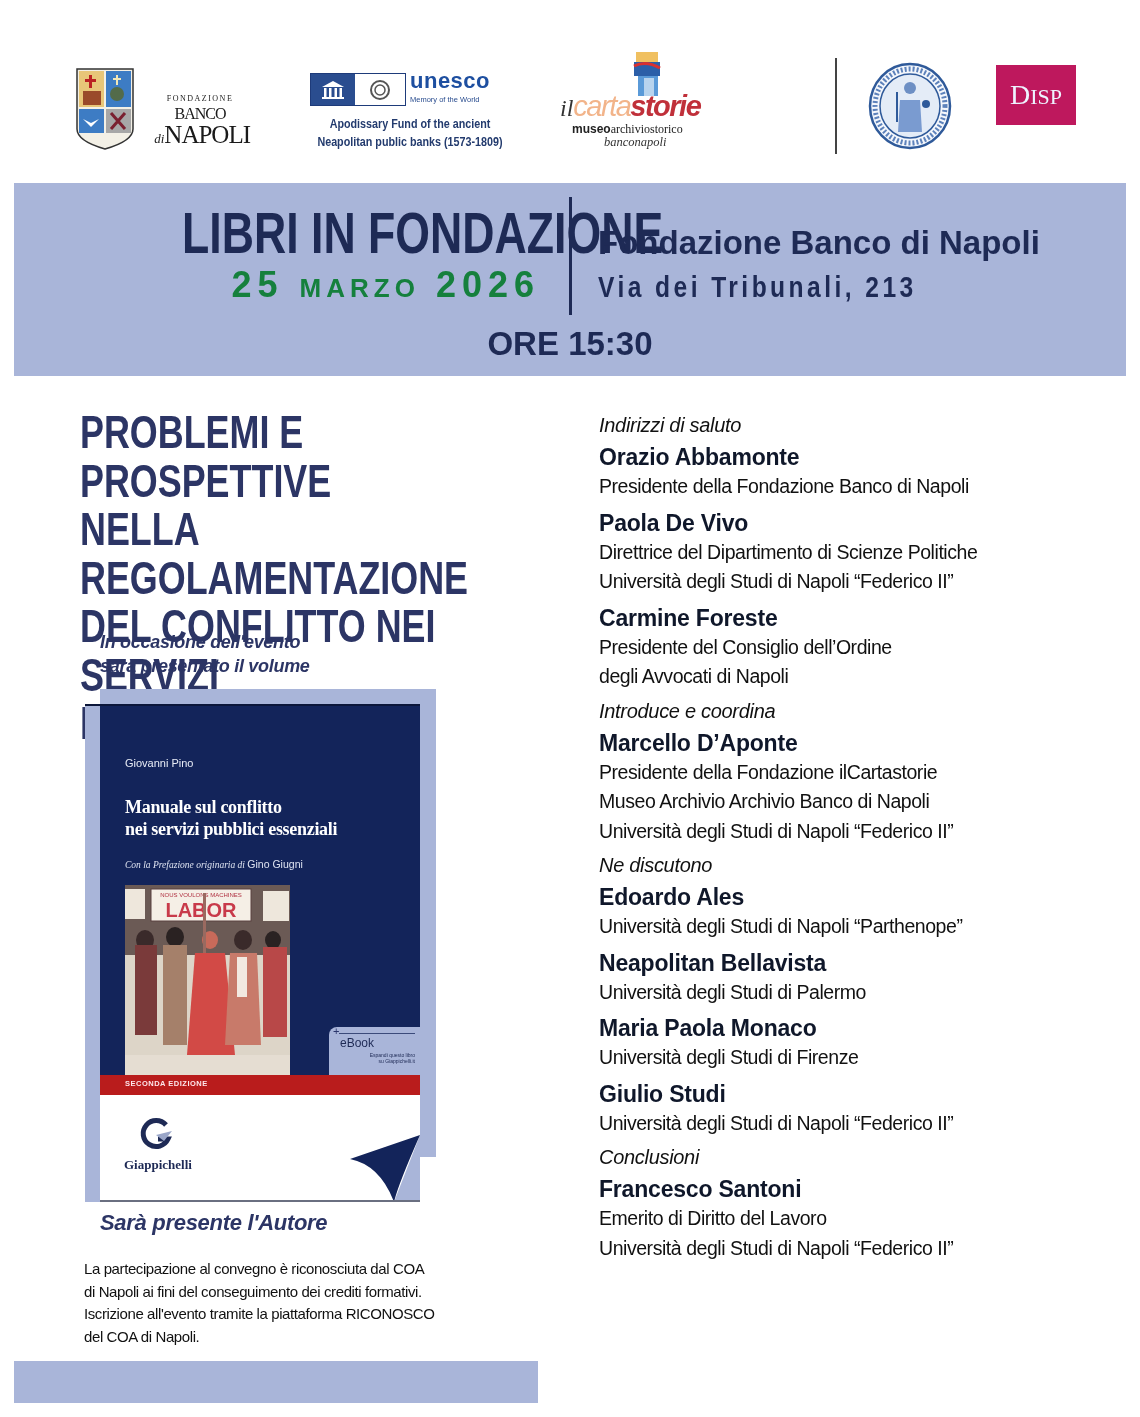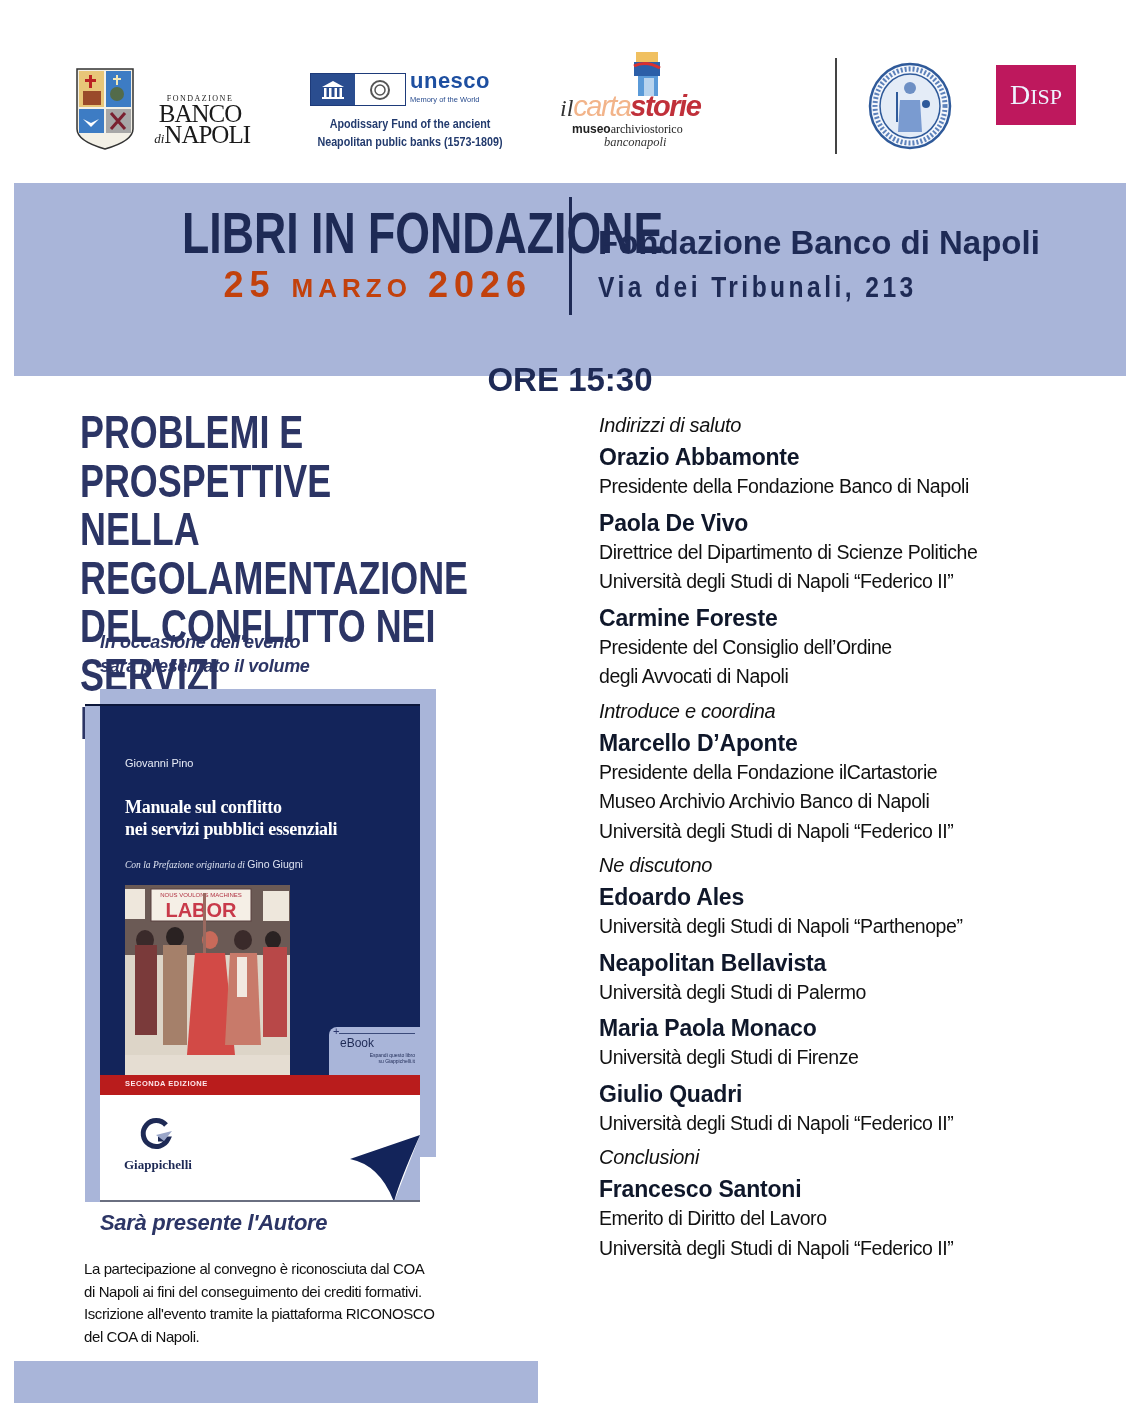--- a/index.html
+++ b/index.html
@@ -5,21 +5,21 @@
   * { box-sizing: border-box; margin: 0; padding: 0; }
   html, body { width: 1140px; height: 1417px; background: #ffffff; overflow: hidden; }
   body { position: relative; font-family: "Liberation Sans", "DejaVu Sans", sans-serif; color: #111; }
 
   .abs { position: absolute; }
 
   
   .logo-fbn-shield { left: 75px; top: 67px; width: 60px; height: 84px; }
   .logo-fbn-text { left: 150px; top: 94px; width: 100px; color: #1a1a1a; font-family: "Liberation Serif", "DejaVu Serif", serif; }
   .logo-fbn-text .fond { font-size: 8px; letter-spacing: 1.5px; text-align: center; }
-  .logo-fbn-text .banco { font-size: 25px; line-height: 20px; letter-spacing: -1px; text-align: center; margin-top: 1px; }
+  .logo-fbn-text .banco { font-size: 16px; line-height: 20px; letter-spacing: -1px; text-align: center; margin-top: 1px; }
   .logo-fbn-text .napoli { font-size: 25px; line-height: 22px; letter-spacing: -1px; text-align: right; }
   .logo-fbn-text .napoli i { font-size: 13px; letter-spacing: 0; }
 
   .logo-unesco { left: 300px; top: 70px; width: 220px; height: 85px; }
   .unesco-box { position: absolute; left: 10px; top: 3px; width: 96px; height: 33px; border: 1.5px solid #1e3b7a; display: flex; }
   .unesco-box .left { width: 44px; height: 100%; background: #2a4d8f; display: flex; align-items: center; justify-content: center; }
   .unesco-box .right { flex: 1; background: #fff; display: flex; align-items: center; justify-content: center; }
   .unesco-word { position: absolute; left: 110px; top: -2px; color: #1e4fa0; font-weight: bold; font-size: 22px; letter-spacing: 0.5px; }
   .unesco-mow { position: absolute; left: 110px; top: 25px; color: #2a4d8f; font-size: 7.5px; }
   .unesco-caption { position: absolute; left: 0; top: 45px; width: 220px; text-align: center; color: #233b6e; font-weight: bold; font-size: 12.5px; line-height: 18px; font-family: "Liberation Sans Narrow", "Liberation Sans", sans-serif; transform: scaleX(0.86); transform-origin: center; }
@@ -37,26 +37,26 @@
   .vsep-logo { left: 835px; top: 58px; width: 2px; height: 96px; background: #444; }
 
   .logo-unina { left: 868px; top: 62px; width: 84px; height: 88px; }
   .logo-disp { left: 996px; top: 65px; width: 80px; height: 60px; background: #be185d; display: flex; align-items: center; justify-content: center; }
   .logo-disp span { color: #eef3ff; font-family: "Liberation Serif", serif; font-size: 28px; letter-spacing: 0; }
   .logo-disp span small { font-size: 22px; }
 
   
   .banner { left: 14px; top: 183px; width: 1112px; height: 193px; background: #a9b5d9; }
   .banner-title { left: 78px; top: 198px; width: 452px; text-align: right; font-family: "Liberation Sans Narrow", "Liberation Sans", sans-serif; font-weight: bold; font-size: 58px; color: #1e2a55; line-height: 70px; transform: scaleX(0.77); transform-origin: right center; white-space: nowrap; }
-  .banner-date { left: 100px; top: 262px; width: 432px; text-align: right; font-weight: bold; color: #c2410c; white-space: nowrap; font-size: 36px; line-height: 46px; letter-spacing: 6px; }
+  .banner-date { left: 108px; top: 262px; width: 432px; text-align: right; font-weight: bold; color: #15803d; white-space: nowrap; font-size: 36px; line-height: 46px; letter-spacing: 6px; }
   .banner-date .month { font-size: 26px; letter-spacing: 5px; }
   .banner-vline { left: 569px; top: 197px; width: 3px; height: 118px; background: #1e2a55; }
   .banner-venue { left: 598px; top: 221px; font-weight: bold; font-size: 33px; color: #1e2a55; white-space: nowrap; line-height: 44px; letter-spacing: 0px; }
   .banner-addr { left: 598px; top: 267px; font-weight: bold; font-size: 30px; color: #1e2a55; white-space: nowrap; line-height: 40px; letter-spacing: 4.2px; transform: scaleX(0.82); transform-origin: left center; }
-  .banner-time { left: 14px; top: 320px; width: 1112px; text-align: center; font-weight: bold; font-size: 33px; color: #1e2a55; line-height: 48px; margin-top: 36px; }
+  .banner-time { left: 14px; top: 320px; width: 1112px; text-align: center; font-weight: bold; font-size: 33px; color: #1e2a55; line-height: 48px; }
 
   
   .main-title { left: 80px; top: 408px; width: 600px; font-family: "Liberation Sans Narrow", "Liberation Sans", sans-serif; font-weight: bold; font-size: 46px; line-height: 48.5px; color: #2c3565; transform: scaleX(0.78); transform-origin: left top; }
 
   .volume-intro { left: 100px; top: 630px; font-style: italic; font-weight: bold; font-size: 18px; line-height: 24px; color: #2c3565; letter-spacing: -0.3px; }
 
   .book-frame { left: 100px; top: 689px; width: 336px; height: 468px; background: #a9b5d9; }
   .book-frame-left { left: 85px; top: 705px; width: 15px; height: 497px; background: #a9b5d9; }
   .book { left: 100px; top: 705px; width: 320px; height: 497px; background: #13245a; border-bottom: 2px solid #6a6f80; overflow: hidden; }
   .book-topline { left: 85px; top: 704px; width: 335px; height: 2px; background: #0c173a; }
@@ -308,21 +308,21 @@
     <div class="prog-name">Neapolitan Bellavista</div>
     <div class="prog-role">Università degli Studi di Palermo</div>
   </div>
   <div class="gap-s"></div>
   <div class="prog-person">
     <div class="prog-name">Maria Paola Monaco</div>
     <div class="prog-role">Università degli Studi di Firenze</div>
   </div>
   <div class="gap-s"></div>
   <div class="prog-person">
-    <div class="prog-name">Giulio Quadri</div>
+    <div class="prog-name">Giulio Studi</div>
     <div class="prog-role">Università degli Studi di Napoli “Federico II”</div>
   </div>
   <div class="gap-s"></div>
   <div class="prog-section">Conclusioni</div>
   <div class="prog-person">
     <div class="prog-name">Francesco Santoni</div>
     <div class="prog-role">Emerito di Diritto del Lavoro</div>
     <div class="prog-role">Università degli Studi di Napoli “Federico II”</div>
   </div>
 </div>

